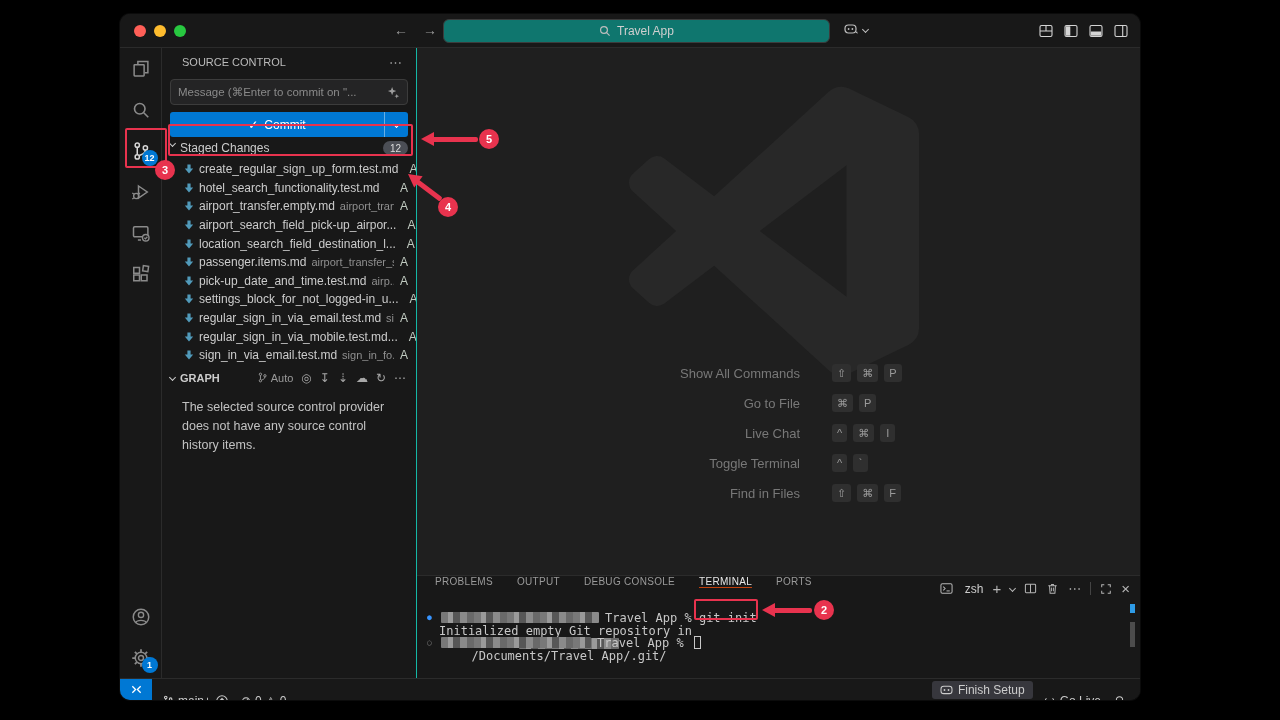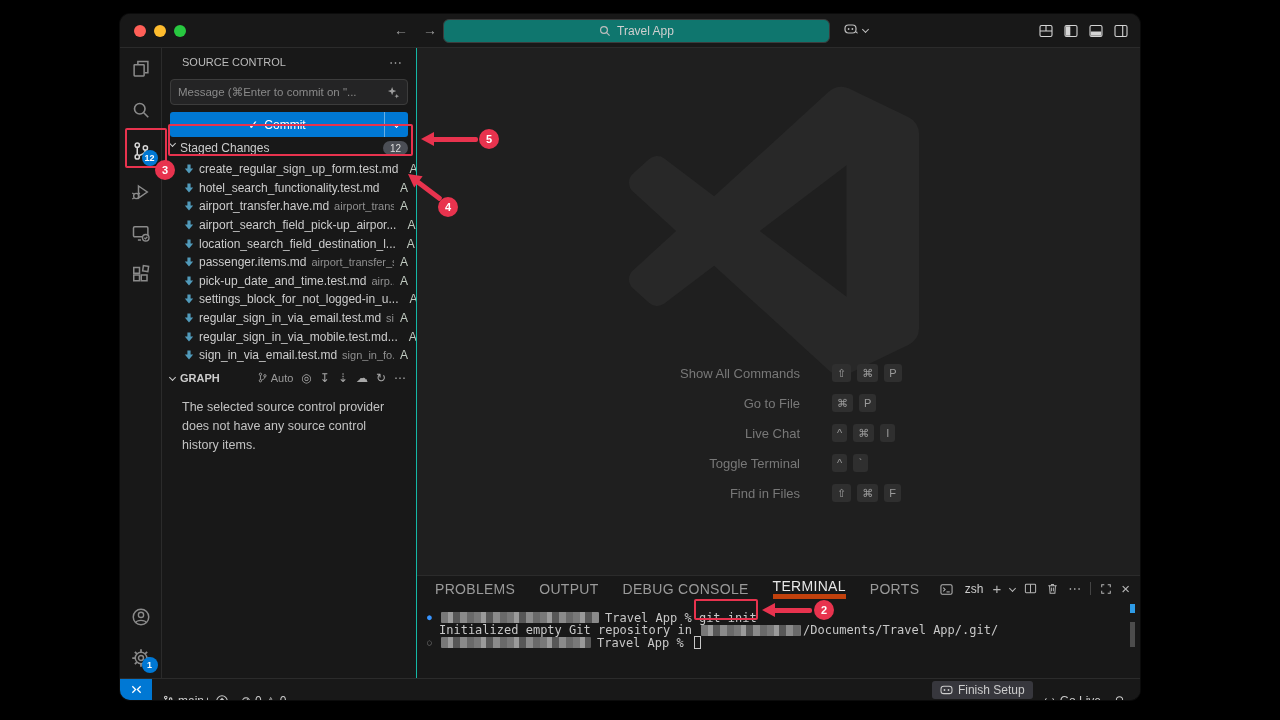--- a/index.html
+++ b/index.html
@@ -78,27 +78,27 @@
   .shortcuts { position:absolute; left:173px; top:310px; }
   .sc-row { height:30px; display:flex; align-items:center;gap:24px; }
   .sc-label { width:210px; text-align:right; color:#787878; font-size:13px; }
   .sc-keys { display:flex; margin-left:2px; }
   .key { min-width:15px; height:18px; padding:0 5px; margin-left:6px; background:#2f2f2f;
          border-radius:3px; color:#9b9b9b; font-size:11px; display:flex; align-items:center;
          justify-content:center; }
 
   
   .panel { height:103px; background:#181818; border-top:1px solid #2b2b2b; position:relative; }
-  .ptabs { height:25px; display:flex; align-items:center; gap:24px; padding-left:18px;
-           font-size:14px; color:#9a9a9a; letter-spacing:.3px; }
+  .ptabs { height:25px; display:flex; align-items:flex-start; gap:24px; padding-left:18px;
+           font-size:10px; color:#9a9a9a; letter-spacing:.3px; }
   .ptab { display:flex; align-items:center; }
-  .ptab.active { color:#e7e7e7; border-bottom:5px solid #c2410c; }
+  .ptab.active { color:#e7e7e7; border-bottom:1px solid #c2410c; }
   .ptools { position:absolute; right:10px; top:0; height:25px; display:flex; align-items:center;
             gap:9px; color:#b5b5b5; font-size:13px; }
-  .pt-shell { display:flex; align-items:flex-end; gap:12px; font-size:12px; color:#cccccc; }
+  .pt-shell { display:flex; align-items:flex-start; gap:12px; font-size:12px; color:#cccccc; }
   .pt-div { width:1px; height:13px; background:#444; }
   .pterm { position:absolute; left:10px; top:29px; right:20px; font-family:"DejaVu Sans Mono",monospace;
            font-size:12px; color:#c8c8c8; }
   .tline { position:absolute; left:0; display:flex; align-items:center; white-space:pre; height:13px; }
   .bullet { width:14px; font-size:8px; flex:0 0 auto; }
   .bullet.on { color:#3794ff; } .bullet.off { color:#7a7a7a; }
   .redact { height:11px; border-radius:1px; flex:0 0 auto; margin-right:6px;
             background:repeating-linear-gradient(90deg,#787878 0 7px,#9a9a9a 7px 12px,#575757 12px 19px,#8a8a8a 19px 26px,#696969 26px 33px); }
   .cursor { display:inline-block; width:7px; height:13px; border:1px solid #c8c8c8; margin-left:3px; }
   .pscroll-blue { position:absolute; right:5px; top:28px; width:5px; height:9px; background:#2e9be6; }
@@ -305,21 +305,21 @@
             <span class="file-name">hotel_search_functionality.test.md</span>
             <span class="file-path"></span>
             <span class="file-status">A</span>
           </div>
           <div class="file-row">
             <span class="file-icon">
                 <svg width="10" height="10" viewBox="0 0 10 10">
                   <path d="M5 9.5 L0.8 4.4 H3.4 V0.6 H6.6 V4.4 H9.2 Z" fill="#519aba"></path>
                 </svg>
               </span>
-            <span class="file-name">airport_transfer.have.md</span>
+            <span class="file-name">airport_transfer.empty.md</span>
             <span class="file-path">airport_trans...</span>
             <span class="file-status">A</span>
           </div>
           <div class="file-row">
             <span class="file-icon">
                 <svg width="10" height="10" viewBox="0 0 10 10">
                   <path d="M5 9.5 L0.8 4.4 H3.4 V0.6 H6.6 V4.4 H9.2 Z" fill="#519aba"></path>
                 </svg>
               </span>
             <span class="file-name">airport_search_field_pick-up_airpor...</span>
@@ -508,21 +508,21 @@
             </svg>
             <span style="font-size:15px;">×</span>
           </div>
           <div class="pterm">
             <div class="tline" style="top:6px;">
               <span class="bullet on">●</span>
               <span class="redact" style="width:158px;"></span>
               <span>Travel App % </span>
               <span>git init</span>
             </div>
-            <div class="tline" style="top:18.5px; left:12px;">
+            <div class="tline" style="top:18.5px; left:12px;flex-direction:column;">
               <span>Initialized empty Git repository in </span>
               <span class="redact" style="width:100px; margin:0 2px;"></span>
               <span>/Documents/Travel App/.git/</span>
             </div>
             <div class="tline" style="top:31px;">
               <span class="bullet off">○</span>
               <span class="redact" style="width:150px;"></span>
               <span>Travel App % </span>
               <span class="cursor"></span>
             </div>

